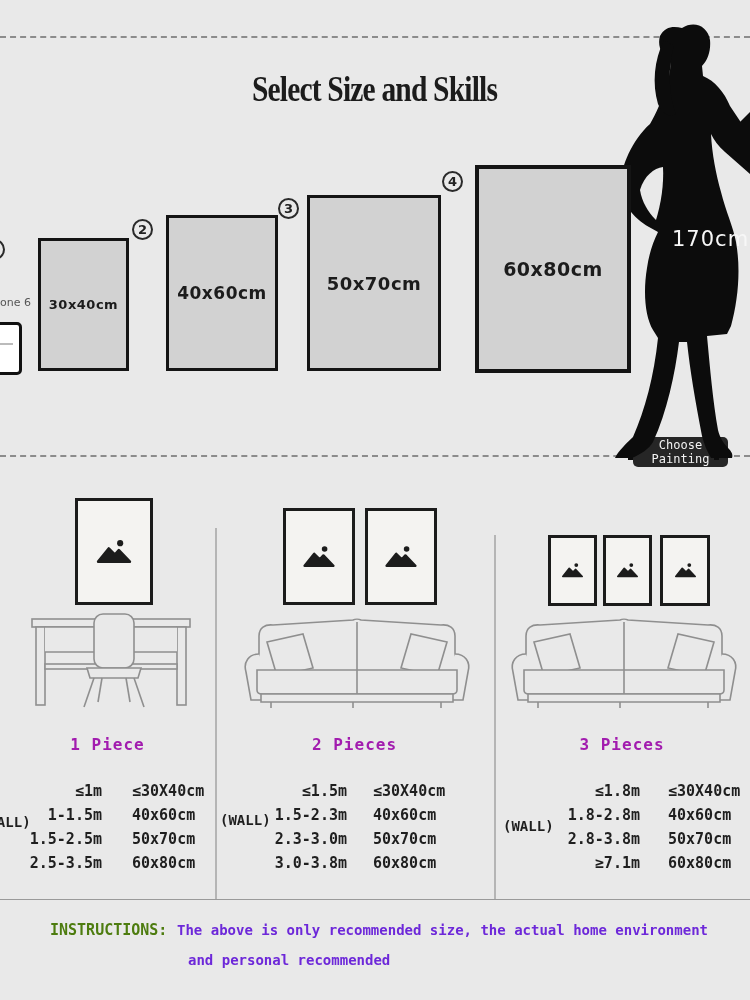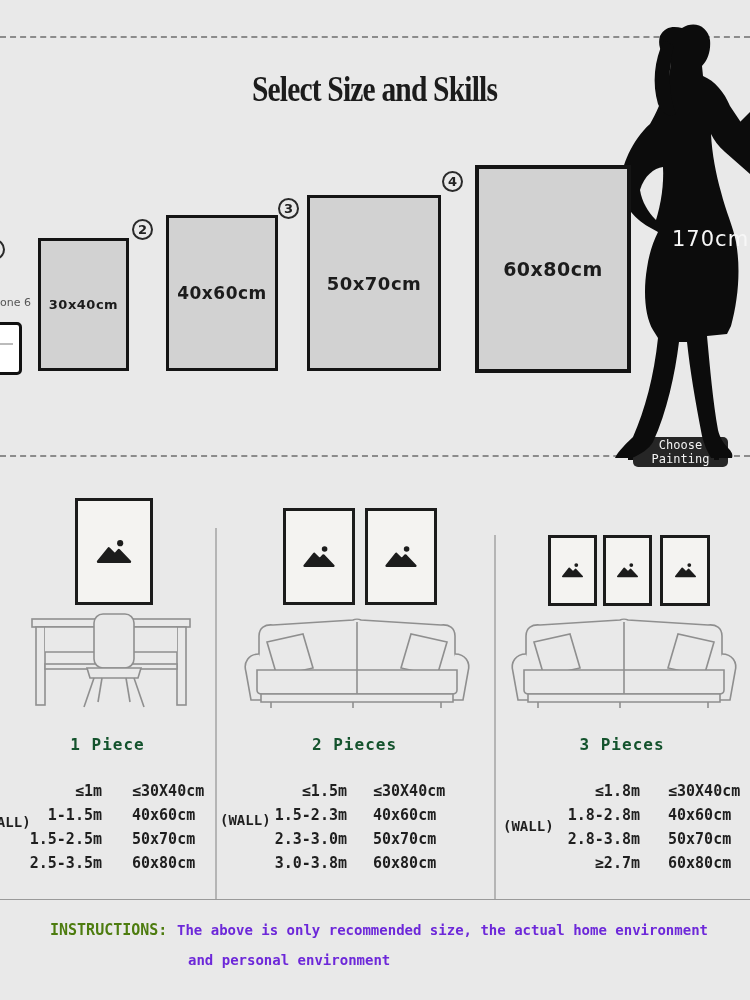--- a/index.html
+++ b/index.html
@@ -13,21 +13,21 @@
   .size-rect .lbl{font-weight:700;color:#1c1c1c;letter-spacing:0.5px;}
   .circnum{position:absolute;width:21px;height:21px;border:2px solid #2a2a2a;border-radius:50%;
            display:flex;align-items:center;justify-content:center;font-size:13px;font-weight:700;color:#222;box-sizing:border-box;background:transparent;}
   .heightlbl{position:absolute;color:#f7f7f7;font-size:21px;font-weight:400;letter-spacing:1px;z-index:5;}
   .choosebtn{position:absolute;background:#262626;color:#f2f2f2;border:none;border-radius:5px;
              font-family:"DejaVu Sans Mono",monospace;font-size:12px;display:flex;align-items:center;justify-content:center;z-index:1;}
   .frame{position:absolute;background:#f4f3f1;border:3px solid #1b1b1b;display:flex;align-items:center;justify-content:center;box-sizing:border-box;}
   .vdivider{position:absolute;width:2px;background:#b5b5b5;}
   .hline{position:absolute;left:0;width:750px;height:1px;background:#9a9a9a;}
   .piece-title{position:absolute;text-align:center;font-family:"DejaVu Sans Mono",monospace;
-               font-size:16px;font-weight:700;color:#14532d;letter-spacing:1px;}
+               font-size:16px;font-weight:700;color:#a21caf;letter-spacing:1px;}
   .walllbl{position:absolute;font-family:"DejaVu Sans Mono",monospace;font-size:14px;font-weight:700;color:#1f1f1f;white-space:nowrap;}
   .tbl{position:absolute;font-family:"DejaVu Sans Mono",monospace;font-size:15px;font-weight:700;color:#1f1f1f;}
   .tbl .row{display:flex;height:24px;align-items:center;}
   .tbl .c1{display:inline-block;text-align:right;}
   .tbl .c2{display:inline-block;text-align:left;}
   .instr-lbl{position:absolute;font-family:"DejaVu Sans Mono",monospace;font-size:15px;font-weight:700;color:#4d7c0f;}
   .instr-line{position:absolute;font-family:"DejaVu Sans Mono",monospace;font-size:14px;font-weight:600;color:#6d28d9;white-space:nowrap;}
   .phonelbl{position:absolute;font-size:11px;color:#555;white-space:nowrap;}
   svg{display:block;}
 </style>
@@ -220,22 +220,22 @@
       </div>
     <div class="row">
         <span class="c1" style="width:75px;">1.8-2.8m</span>
         <span class="c2" style="margin-left:28px;width:85px;">40x60cm</span>
       </div>
     <div class="row">
         <span class="c1" style="width:75px;">2.8-3.8m</span>
         <span class="c2" style="margin-left:28px;width:85px;">50x70cm</span>
       </div>
     <div class="row">
-        <span class="c1" style="width:75px;">≥2.7m</span>
+        <span class="c1" style="width:75px;">≥7.1m</span>
         <span class="c2" style="margin-left:28px;width:85px;">60x80cm</span>
       </div>
   </div>
 
   <div class="instr-lbl" style="left:50px;top:921px;">INSTRUCTIONS:</div>
   <div class="instr-line" style="left:177px;top:922px;">The above is only recommended size, the actual home environment</div>
-  <div class="instr-line" style="left:188px;top:952px;">and personal environment</div>
+  <div class="instr-line" style="left:188px;top:952px;">and personal recommended</div>
 
 </div>
 
 </body></html>

